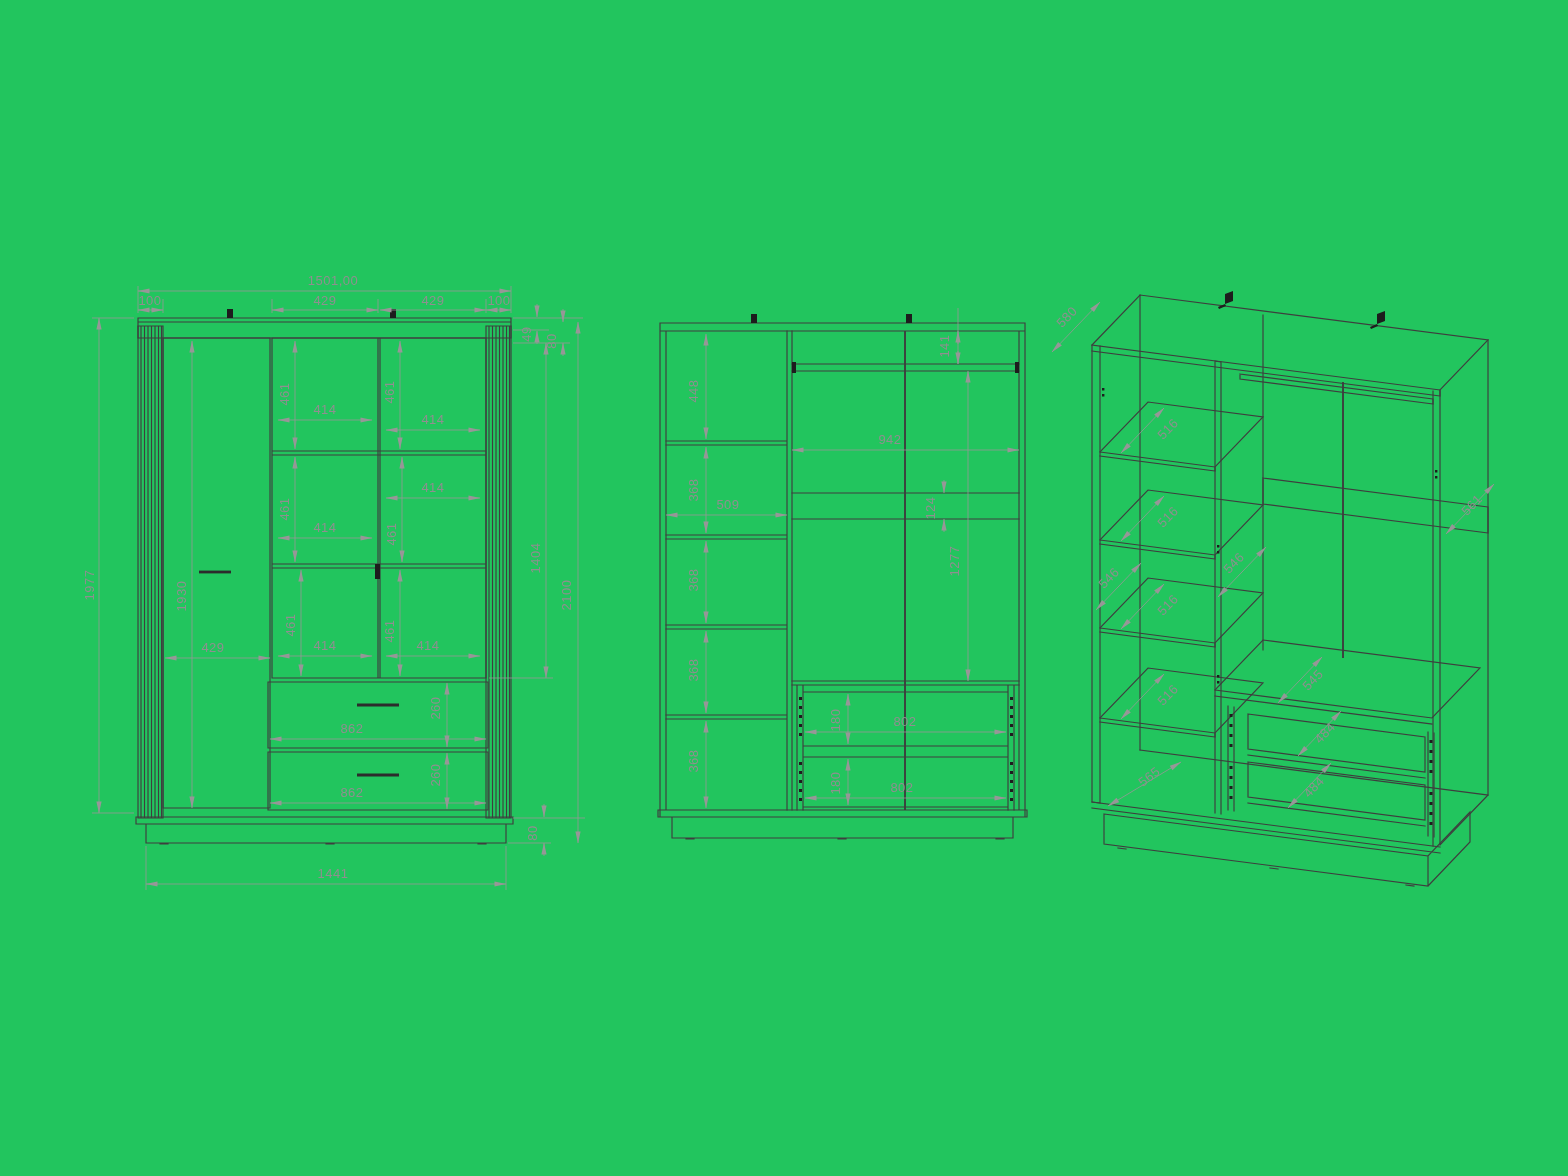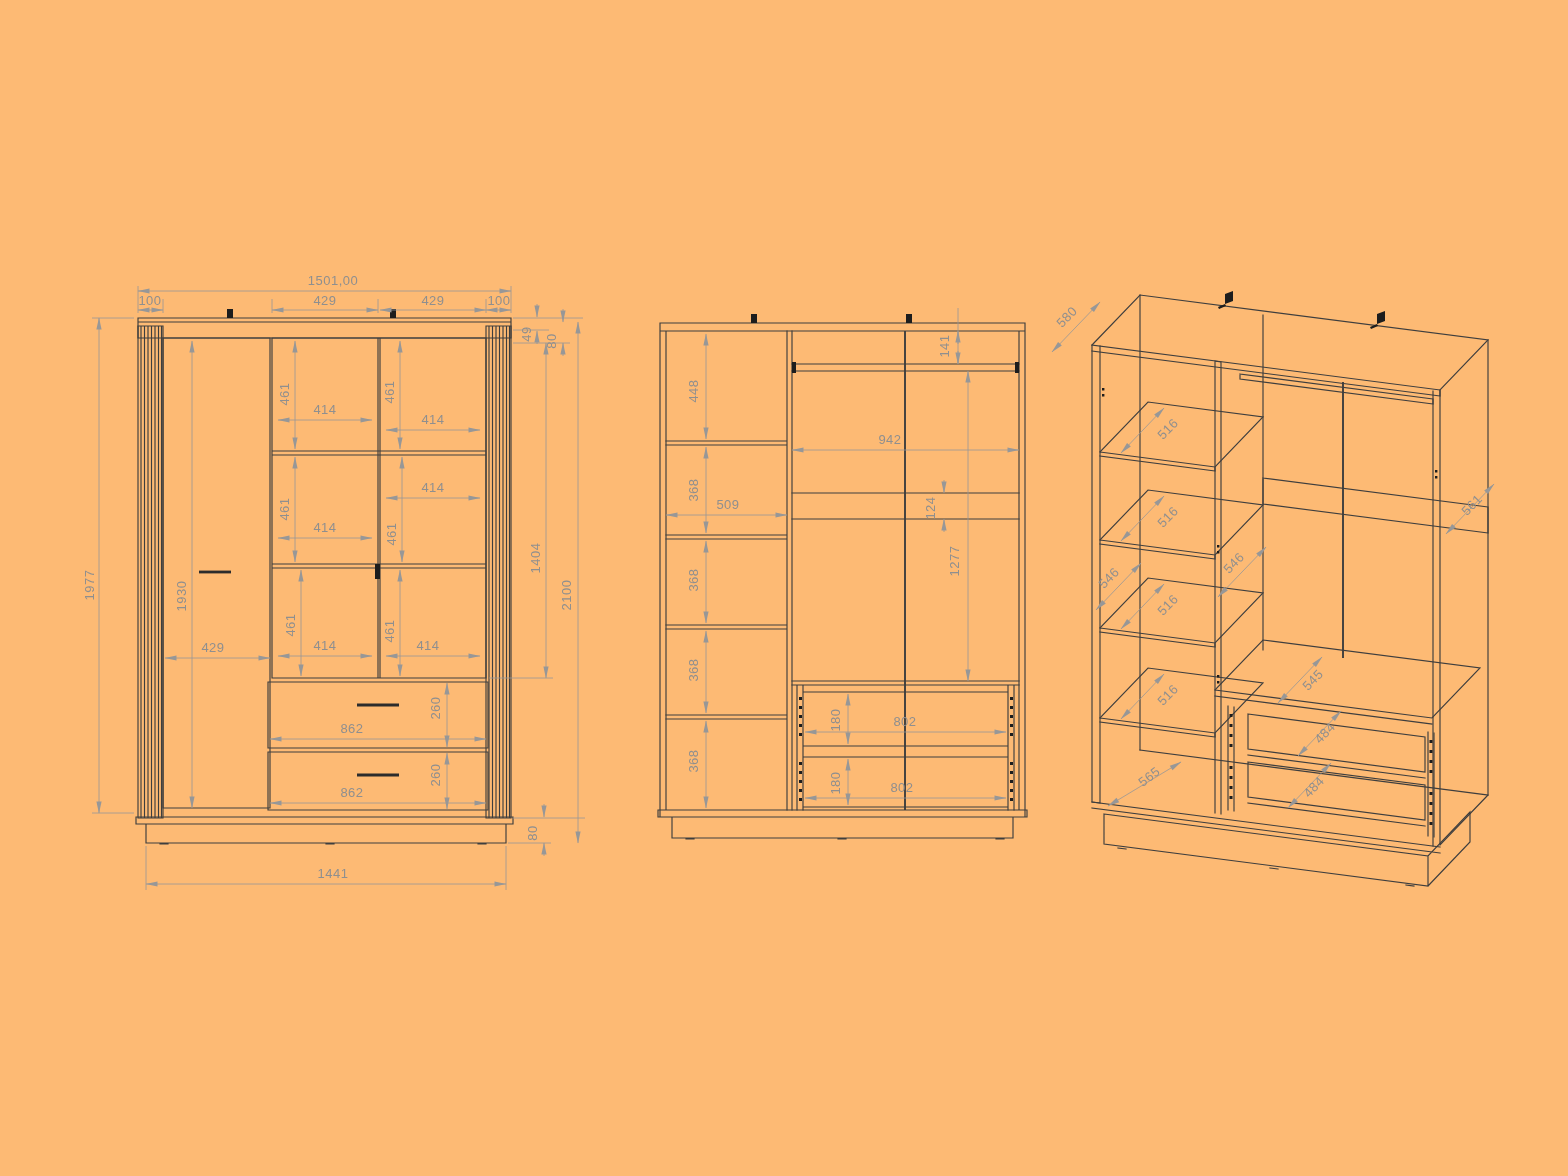--- a/index.html
+++ b/index.html
@@ -1,16 +1,16 @@
 <!DOCTYPE html>
 <html><head>
 <meta charset="utf-8">
 <style>
   html,body{margin:0;padding:0;background:#fff;}
-  .stage{position:relative;width:1568px;height:1176px;background:#fdba74;overflow:hidden;
+  .stage{position:relative;width:1568px;height:1176px;background:#22c55e;overflow:hidden;
          font-family:"Liberation Sans",sans-serif;}
   svg text{font-family:"Liberation Sans","DejaVu Sans",sans-serif;font-size:13px;fill:#8f8f8f;
            text-anchor:middle;letter-spacing:.5px;}
   .o{stroke:#3e3e3e;stroke-width:1.15;fill:none;stroke-linecap:square;}
   .oth{stroke:#3e3e3e;stroke-width:1.9;fill:none;}
   .d{stroke:#979797;stroke-width:.8;fill:none;}
   .h{stroke:#2c2c2c;stroke-width:2.8;fill:none;}
   .blk{fill:#1d1d1d;stroke:none;}
 </style>
 </head>

